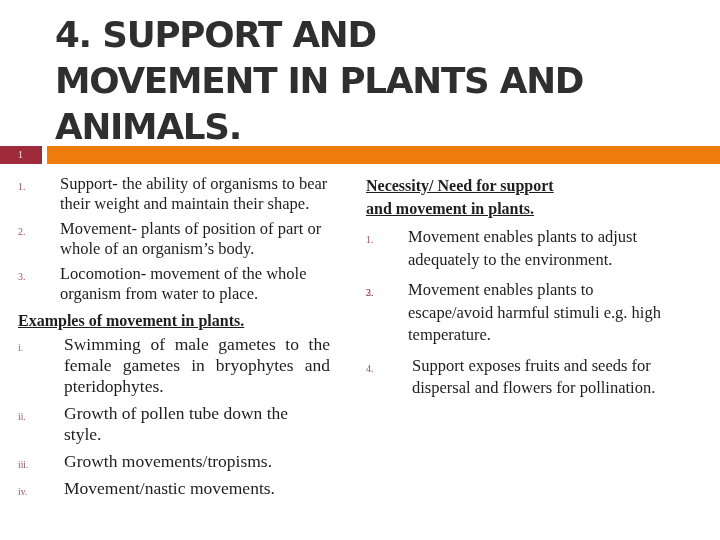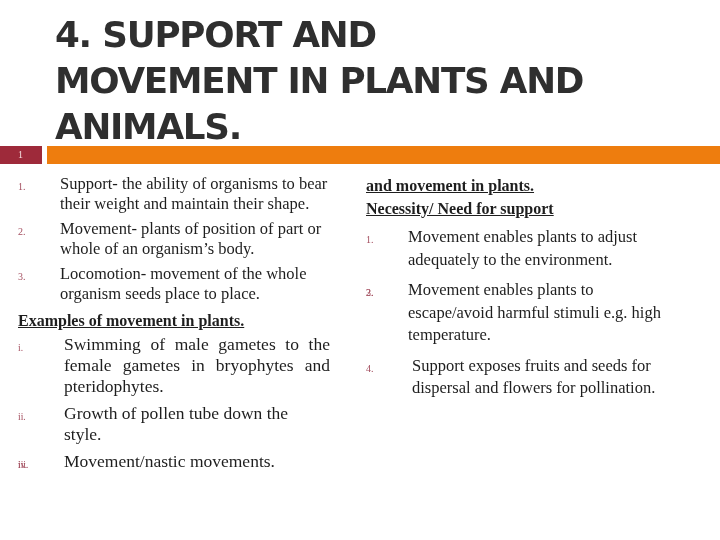--- a/index.html
+++ b/index.html
@@ -47,49 +47,50 @@
     <li class="item">
       <span class="num">1.</span>
       <b>Support-</b><span> the ability of organisms to bear their weight and maintain their shape.</span>
     </li>
     <li class="item" style="width:290px">
       <span class="num">2.</span>
       <b>Movement-</b><span> plants of position of part or whole of an organism’s body.</span>
     </li>
     <li class="item" style="width:290px">
       <span class="num">3.</span>
-      <b>Locomotion-</b><span> movement of the whole organism seeds place to place.</span>
+      <b>Locomotion-</b><span> movement of the whole organism from water to place.</span>
     </li>
   </ol>
 
   <div class="subhead">Examples of movement in plants.</div>
 
   <ol class="examples">
     <li class="item justify" style="width:266px">
       <span class="num">i.</span>
       <span>Swimming of male gametes to the female gametes in bryophytes and pteridophytes.</span>
     </li>
     <li class="item" style="width:240px">
       <span class="num">ii.</span>
       <span>Growth of pollen tube down the style.</span>
     </li>
     <li class="item">
       <span class="num">iii.</span>
+      <span>Growth movements/tropisms.</span>
     </li>
     <li class="item">
       <span class="num">iv.</span>
       <span>Movement/nastic movements.</span>
     </li>
   </ol>
 </div>
 
 <div class="col right">
   <div class="subhead">
+    <div>Necessity/ Need for support</div>
     <div>and movement in plants.</div>
-    <div>Necessity/ Need for support</div>
   </div>
 
   <ol class="needs">
     <li class="item" style="width:270px">
       <span class="num">1.</span>
       <span>Movement enables plants to adjust adequately to the environment.</span>
     </li>
     <li class="item">
       <span class="num">2.</span>
     </li>

